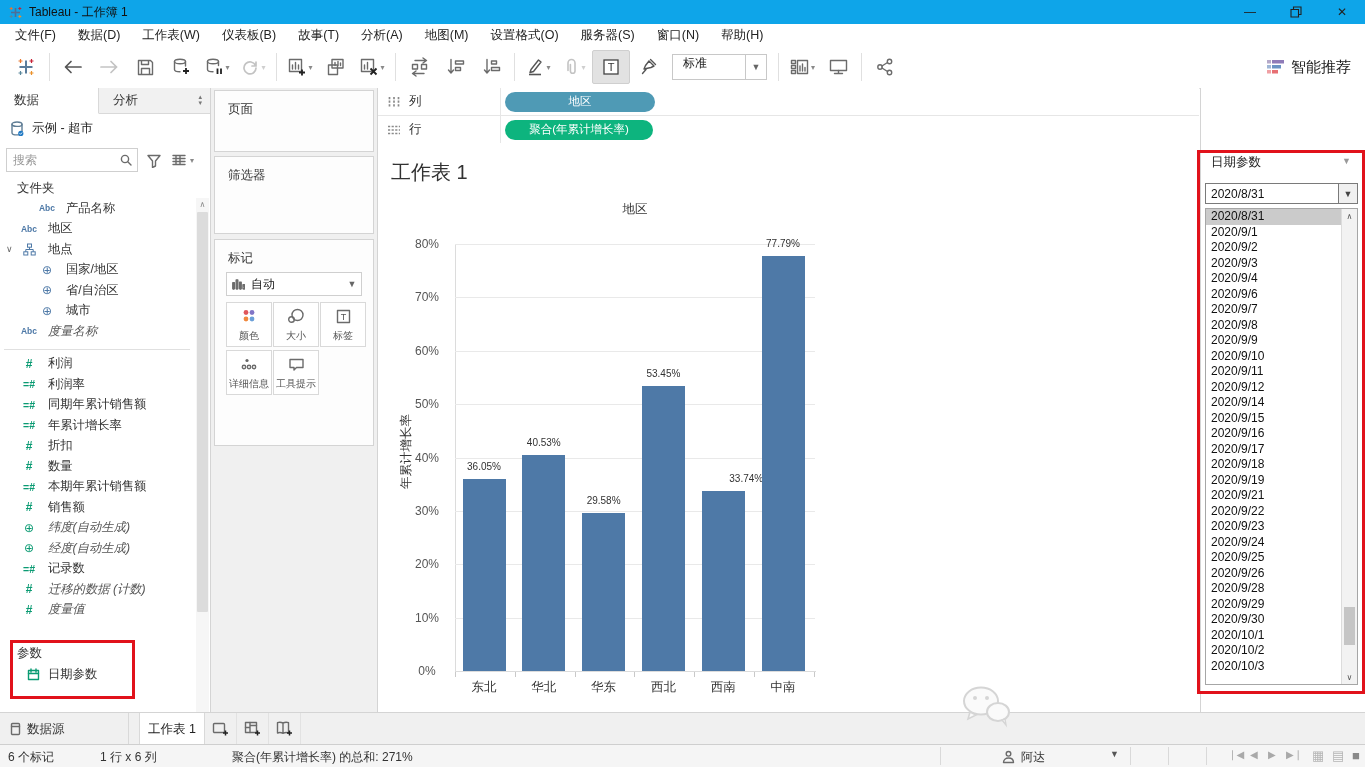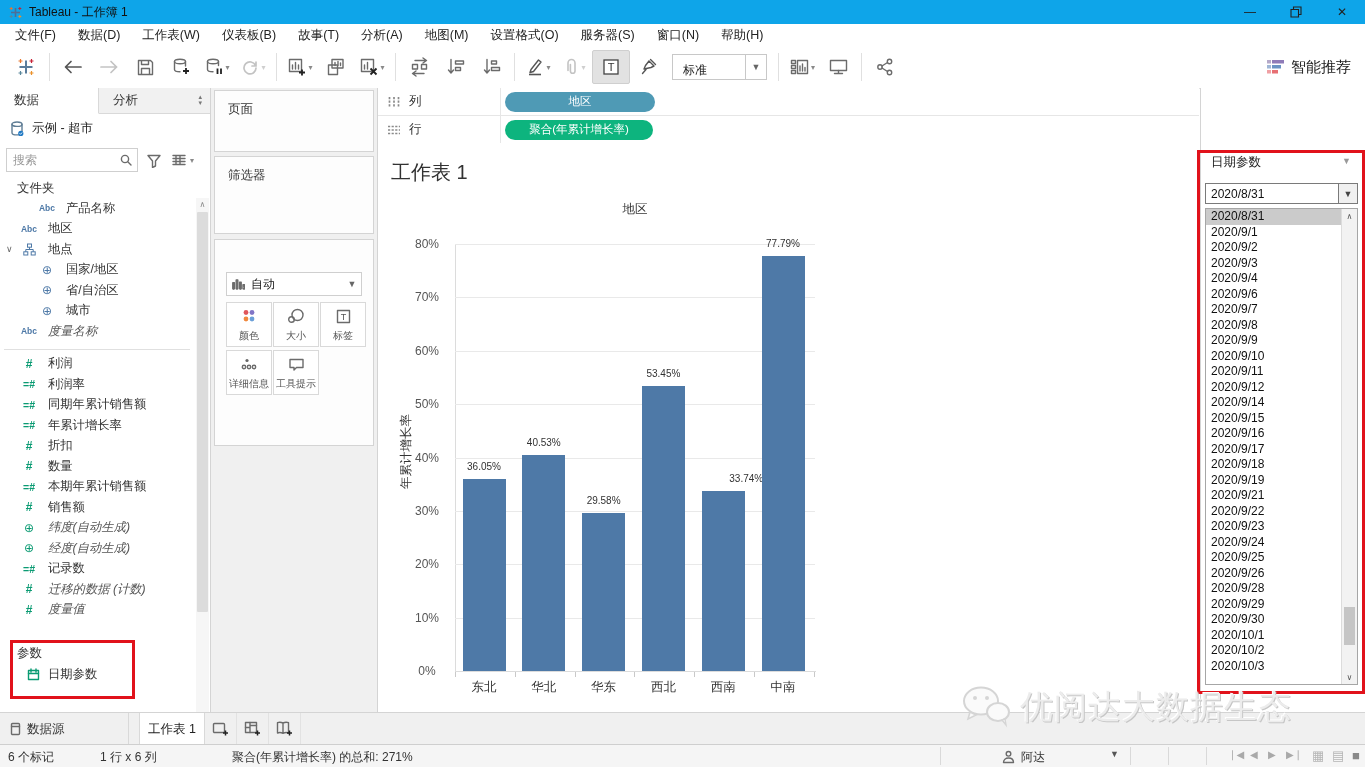--- a/index.html
+++ b/index.html
@@ -21,21 +21,21 @@
   .menubar{position:absolute;left:0;top:24px;width:1365px;height:22px;display:flex;align-items:center;background:#fff;padding-left:4px;}
   .menu-item{font-size:12.5px;padding:0 11px;color:#222;height:22px;line-height:22px;}
 
   
   .toolbar{position:absolute;left:0;top:46px;width:1365px;height:42px;background:#fff;border-bottom:1px solid #e4e4e4;display:flex;align-items:center;}
   .tb-sep{width:1px;height:28px;background:#e0e0e0;margin:0 5px;}
   .tbtn{height:32px;min-width:30px;display:flex;align-items:center;justify-content:center;padding:0 3px;}
   .caret{font-size:8px;color:#8a8a8a;margin-left:1px;}
   .caret-light{color:#cfcfcf;}
   .tbtn.pressed{background:#e2e2e2;border:1px solid #cfcfcf;border-radius:2px;}
-  .fit-select{display:flex;align-items:flex-end;border:1px solid #c8c8c8;height:24px;margin:0 6px;background:#fff;}
+  .fit-select{display:flex;align-items:flex-start;border:1px solid #c8c8c8;height:24px;margin:0 6px;background:#fff;}
   .fit-select .fit-label{font-size:12px;padding:0 10px;min-width:52px;color:#222;}
   .fit-select .fit-caret{width:20px;height:24px;border-left:1px solid #c8c8c8;display:flex;align-items:center;justify-content:center;font-size:9px;color:#666;}
   .showme{position:absolute;right:14px;top:0;height:42px;display:flex;align-items:center;font-size:15px;color:#222;}
   .showme-bars{margin-right:6px;}
 
   
   .data-pane{position:absolute;left:0;top:88px;width:210px;height:624px;background:#fff;border-right:1px solid #d4d4d4;}
   .pane-tabs{position:absolute;left:0;top:0;width:210px;height:25px;background:#f1f1f1;border-bottom:1px solid #d9d9d9;display:flex;}
   .pane-tab{font-size:12.5px;height:25px;line-height:25px;padding:0 14px;color:#333;}
   .pane-tab.active{background:#fff;width:70px;border-right:1px solid #d9d9d9;border-bottom:1px solid #fff;margin-bottom:-1px;}
@@ -515,20 +515,21 @@
   </div>
 
   <div class="cards-col">
     <div class="card" style="top:68px;height:76px;">
       <div class="card-title">筛选器</div>
     </div>
     <div class="card" style="top:2px;height:60px;">
       <div class="card-title">页面</div>
     </div>
     <div class="card" style="top:151px;height:205px;">
+      <div class="card-title">标记</div>
       <div class="marks-dd">
         <svg width="13" height="12" viewBox="0 0 13 12" style="margin-left:5px">
           <path class="icon-stroke" d="M1.5 11V5.5M1.5 11h0M5 11V2.5M5 11h0M8.5 11V5M12 11V7.5"></path>
           <rect class="icon-stroke" x="0.8" y="4.8" width="1.6" height="6"></rect>
             <rect class="icon-stroke" x="4.2" y="2" width="1.6" height="8.8"></rect>
             <rect class="icon-stroke" x="7.6" y="4.2" width="1.6" height="6.6"></rect>
             <rect class="icon-stroke" x="11" y="6.8" width="1.6" height="4"></rect>
         </svg>
         <span class="mtype">自动</span>
         <span class="mcaret">▼</span>
@@ -758,16 +759,15 @@
 
   <div class="watermark">
     <svg width="52" height="46" viewBox="0 0 52 46" style="margin-right:8px;">
       <ellipse cx="21" cy="17" rx="17" ry="13.5" fill="#fafafa" stroke="#d5d5d5" stroke-width="2"></ellipse>
       <path d="M10 28l-2 7 8-4z" fill="#fafafa" stroke="#d5d5d5" stroke-width="1.6"></path>
       <circle cx="15" cy="14" r="2" fill="#d5d5d5"></circle>
         <circle cx="27" cy="14" r="2" fill="#d5d5d5"></circle>
       <ellipse cx="38" cy="28" rx="11" ry="9" fill="#fafafa" stroke="#d5d5d5" stroke-width="2"></ellipse>
       <path d="M42 36l4 5-1-6z" fill="#fafafa" stroke="#d5d5d5" stroke-width="1.4"></path>
     </svg>
-    <span class="wm-text">优阅达大数据生态</span>
   </div>
 
 </div>
 
 </body></html>

